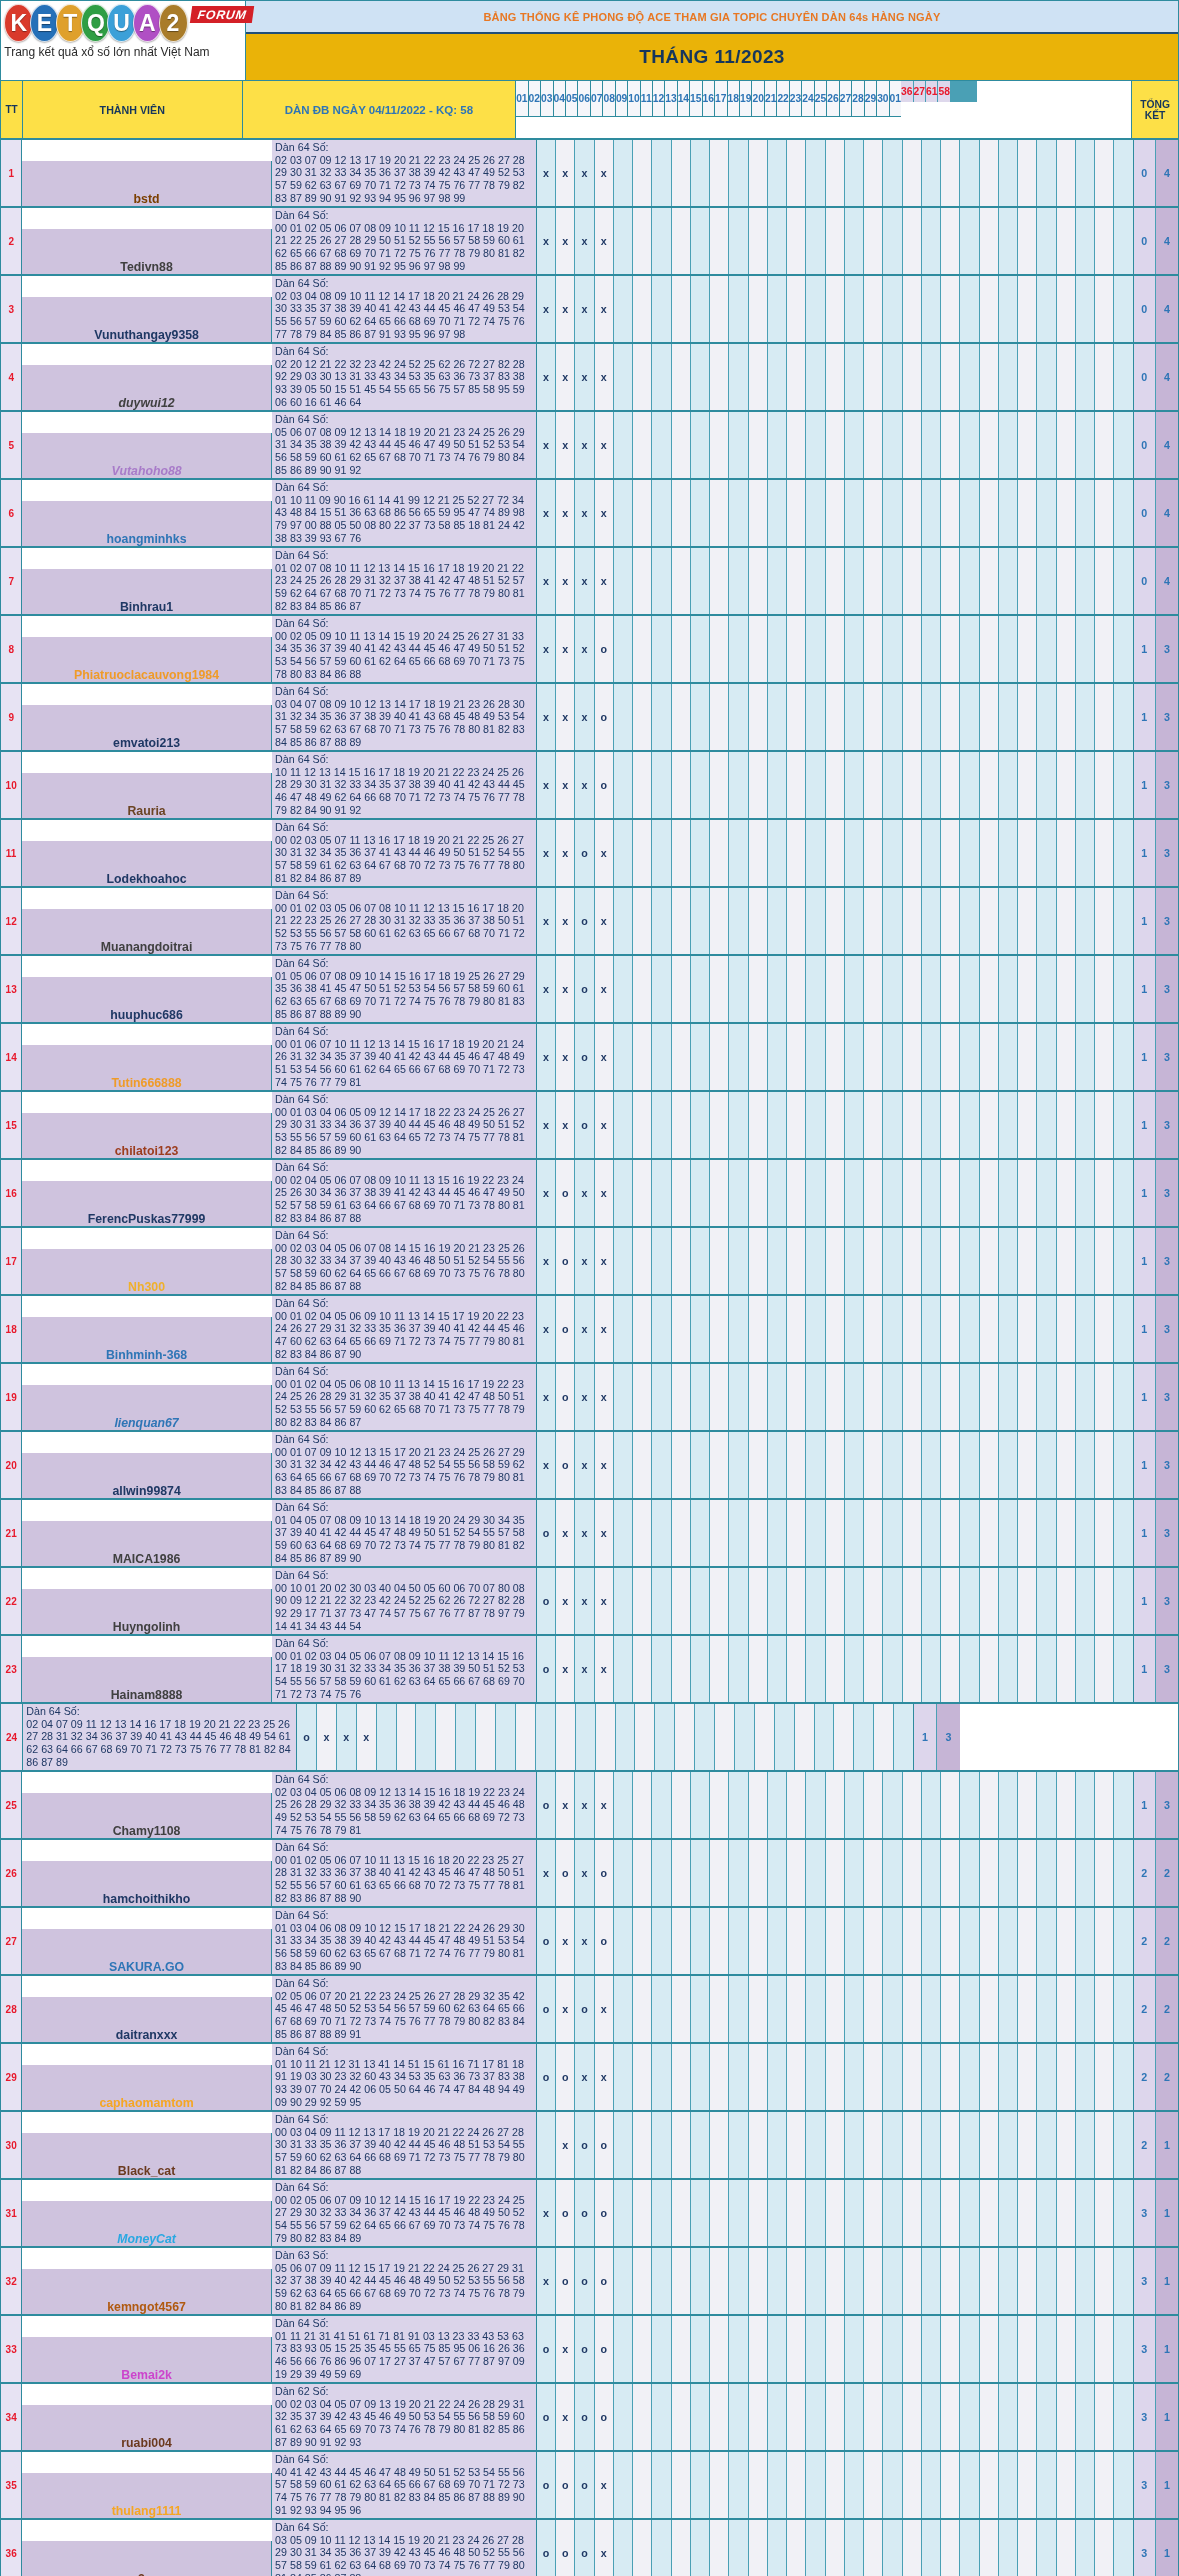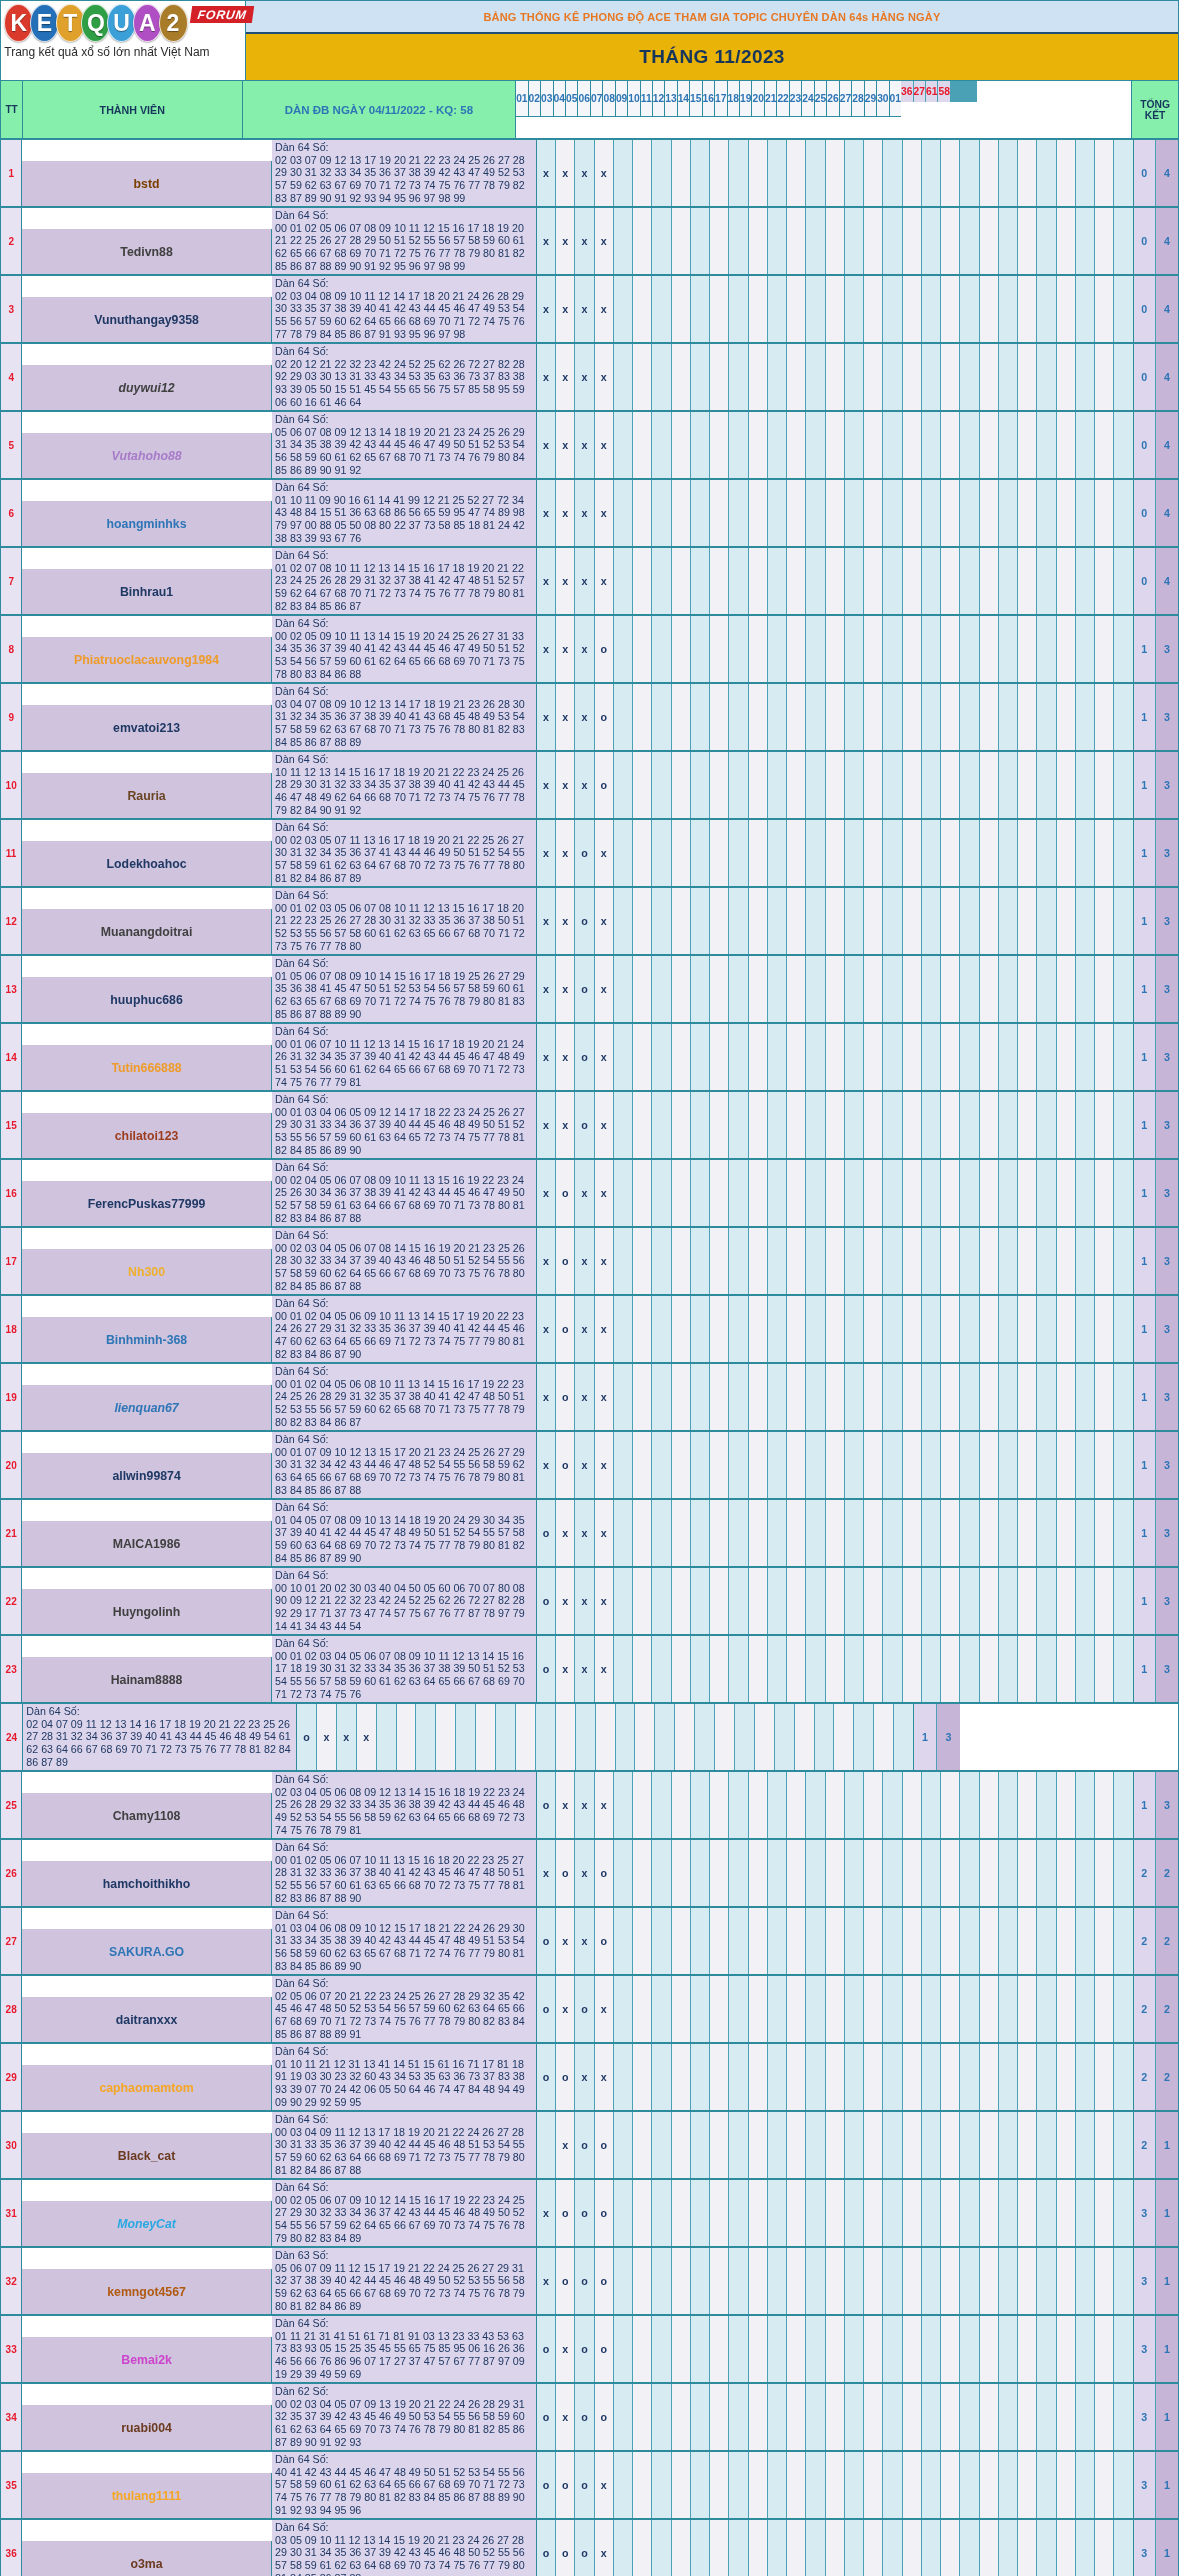--- a/index.html
+++ b/index.html
@@ -16,37 +16,37 @@
   .tagline{font-size:12px; color:#2b2b2b; margin-top:2.5px; white-space:nowrap;}
 
   .top-right{flex:1; display:flex; flex-direction:column;}
   .banner{height:31px; background:#cfe2f4; border-bottom:2.5px solid #1f4e79; display:flex; align-items:center; justify-content:center;}
   .banner-title{color:#e87722; font-weight:bold; font-size:11px; letter-spacing:0.2px;}
   .month-band{flex:1; background:#eab308; display:flex; align-items:center; justify-content:center;}
   .month-title{color:#16365c; font-weight:bold; font-size:19px; letter-spacing:0.4px;}
 
   
   .hdr{display:flex; height:57px; border-top:1.6px solid #2e8b9e;}
-  .hcell{background:#86efac; color:#16365c; font-weight:bold; display:flex; align-items:center; justify-content:center; box-sizing:border-box; border-right:1.6px solid #2e8b9e;}
+  .hcell{background:#fde047; color:#16365c; font-weight:bold; display:flex; align-items:center; justify-content:center; box-sizing:border-box; border-right:1.6px solid #2e8b9e;}
   .h-tt{width:22px; font-size:10px;}
   .h-member{width:220px; font-size:10.7px;}
   .h-dan{width:274px; font-size:11.5px; color:#2e75b6;}
   .h-days{width:617px; display:flex; flex-direction:row; border-right:1.6px solid #2e8b9e; box-sizing:border-box;}
   .day-head-row{display:flex; height:36px; border-bottom:1.6px solid #2e8b9e; box-sizing:border-box;}
   .day-head{flex:1; background:#f5f6fa; color:#2e75b6; font-weight:bold; font-size:10.3px; display:flex; align-items:center; justify-content:center; border-right:0.8px solid #2e8b9e; box-sizing:border-box;}
   .day-head:last-child{border-right:none;}
   .res-row{display:flex; height:21.4px;}
   .res-cell{flex:1; background:#ded8ec; color:#e8192c; font-weight:bold; font-size:10.3px; display:flex; align-items:center; justify-content:center; border-right:0.8px solid #4aa0b5; box-sizing:border-box;}
   .res-cell:last-child{border-right:none;}
   .h-tk{width:46px; font-size:10.3px; border-right:none; text-align:center;}
 
   
   .row{display:flex; height:66px; border-top:2.5px solid #2e8b9e; box-sizing:content-box;}
   .c-tt{width:22px; background:#e7e3f3; color:#e8192c; font-weight:bold; font-size:10px; display:flex; align-items:center; justify-content:center; border-right:1.6px solid #2e8b9e; box-sizing:border-box;}
-  .c-member{width:258px; background:#cfc3de; display:flex; align-items:center; justify-content:center; border-right:1.6px solid #2e8b9e; box-sizing:border-box;margin-top:21px;}
+  .c-member{width:258px; background:#cfc3de; display:flex; align-items:flex-end; justify-content:center; border-right:1.6px solid #2e8b9e; box-sizing:border-box;margin-top:21px;}
   .c-member span{font-weight:bold; font-size:12.3px;}
   .c-dan{width:274px; background:#dbd4ea; color:#1f3864; font-size:10.7px; line-height:12.7px; padding:0.8px 0 0 3.3px; box-sizing:border-box; border-right:1.6px solid #2e8b9e; overflow:hidden;}
   .c-days{width:617px; display:flex; border-right:1.6px solid #2e8b9e; box-sizing:border-box;}
   .day-cell{flex:1; display:flex; align-items:center; justify-content:center; border-right:0.8px solid #4aa0b5; box-sizing:border-box; color:#1f3864; font-weight:bold; font-size:10.7px;}
   .day-cell:last-child{border-right:none;}
   .day-even{background:#d7ebf3;}
   .day-odd{background:#f1f1f6;}
   .c-tk1{width:23px; background:#ddd6ec; color:#2e75b6; font-weight:bold; font-size:10.7px; display:flex; align-items:center; justify-content:center; border-right:0.8px solid #4aa0b5; box-sizing:border-box;}
   .c-tk2{width:23px; background:#c6b5d6; color:#2e75b6; font-weight:bold; font-size:10.7px; display:flex; align-items:center; justify-content:center;}
 </style>

